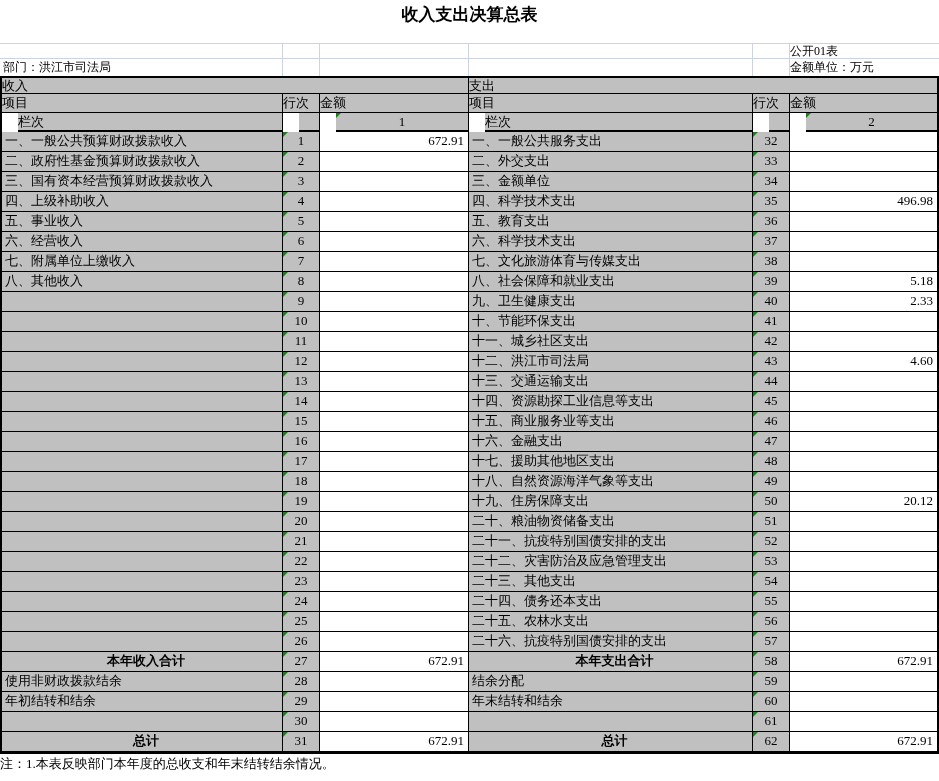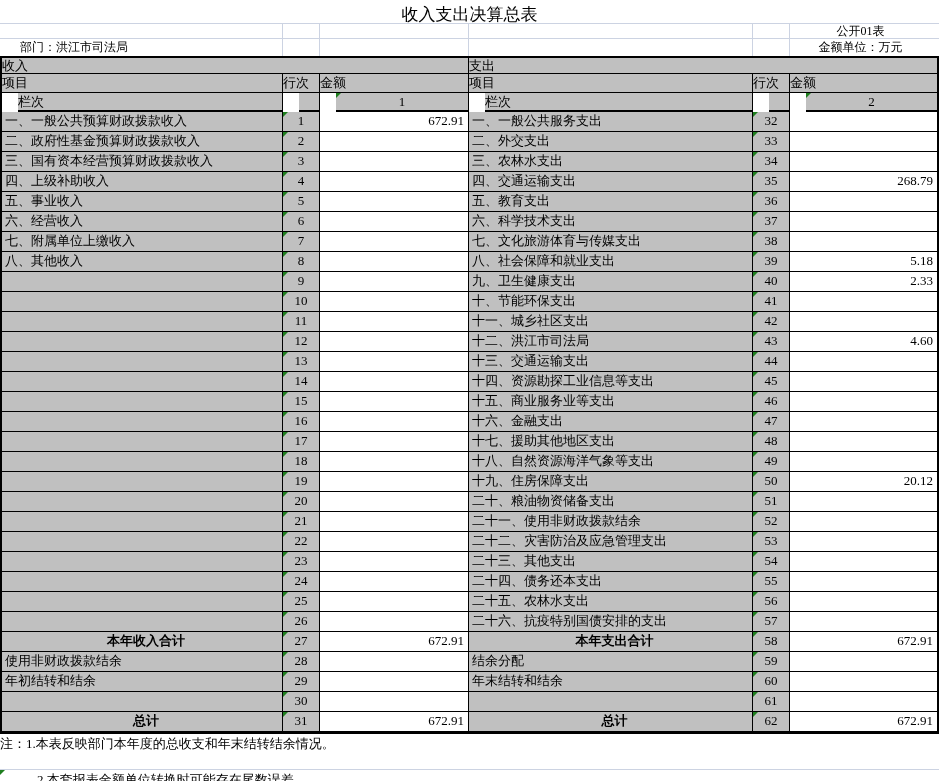--- a/index.html
+++ b/index.html
@@ -14,37 +14,37 @@
   html, body { margin: 0; padding: 0; }
   body {
     width: 939px; height: 781px;
     background: var(--background);
     color: var(--text);
     font-family: "Liberation Serif", "DejaVu Serif", serif;
   }
   .page { position: relative; width: 939px; height: 781px; overflow: hidden; background: var(--background); }
 
   .title-row {
-    height: 24px; line-height: 29px;
-    text-align: center; font-weight: normal; font-size: 17px;
+    height: 44px; line-height: 29px;
+    text-align: center; font-weight: bold; font-size: 17px;
     border-bottom: 1px solid var(--gridline);
   }
 
   .meta { display: grid; grid-template-columns: 283px 37px 149px 284px 37px 149px; }
   .meta-1 { height: 15px; }
   .meta-2 { height: 17px; }
   .mcell {
     border-right: 1px solid var(--gridline);
     font-size: 12px; overflow: hidden; white-space: nowrap;
   }
   .meta-1 .mcell { border-bottom: 1px solid var(--gridline); line-height: 14px; }
   .meta-2 .mcell { line-height: 16px; }
   .mcell:last-child { border-right: none; }
-  .mcell.left  { text-align: left;  padding-left: 20px; }
-  .mcell.right { text-align: center; padding-right: 8px; }
+  .mcell.left  { text-align: left;  padding-left: 3px; }
+  .mcell.right { text-align: left; padding-right: 8px; }
 
   .tbl {
     display: grid;
     width: 939px;
     grid-template-columns: 281px 37px 149px 284px 37px 147px;
     grid-template-rows: 16px 19px 19px;
     grid-auto-rows: 20px;
     border: 2px solid var(--table-border);
     font-size: 13px;
   }
@@ -134,29 +134,29 @@
       <div class="cell amt lastcol"></div>
       <div class="cell item">二、政府性基金预算财政拨款收入</div>
       <div class="cell no"><span class="tri"></span>2</div>
       <div class="cell amt"></div>
       <div class="cell item">二、外交支出</div>
       <div class="cell no"><span class="tri"></span>33</div>
       <div class="cell amt lastcol"></div>
       <div class="cell item">三、国有资本经营预算财政拨款收入</div>
       <div class="cell no"><span class="tri"></span>3</div>
       <div class="cell amt"></div>
-      <div class="cell item">三、农林水支出</div>
+      <div class="cell item">三、金额单位</div>
       <div class="cell no"><span class="tri"></span>34</div>
       <div class="cell amt lastcol"></div>
       <div class="cell item">四、上级补助收入</div>
       <div class="cell no"><span class="tri"></span>4</div>
       <div class="cell amt"></div>
-      <div class="cell item">四、交通运输支出</div>
+      <div class="cell item">四、科学技术支出</div>
       <div class="cell no"><span class="tri"></span>35</div>
-      <div class="cell amt lastcol">268.79</div>
+      <div class="cell amt lastcol">496.98</div>
       <div class="cell item">五、事业收入</div>
       <div class="cell no"><span class="tri"></span>5</div>
       <div class="cell amt"></div>
       <div class="cell item">五、教育支出</div>
       <div class="cell no"><span class="tri"></span>36</div>
       <div class="cell amt lastcol"></div>
       <div class="cell item">六、经营收入</div>
       <div class="cell no"><span class="tri"></span>6</div>
       <div class="cell amt"></div>
       <div class="cell item">六、科学技术支出</div>
@@ -242,21 +242,21 @@
       <div class="cell amt lastcol">20.12</div>
       <div class="cell item"></div>
       <div class="cell no"><span class="tri"></span>20</div>
       <div class="cell amt"></div>
       <div class="cell item">二十、粮油物资储备支出</div>
       <div class="cell no"><span class="tri"></span>51</div>
       <div class="cell amt lastcol"></div>
       <div class="cell item"></div>
       <div class="cell no"><span class="tri"></span>21</div>
       <div class="cell amt"></div>
-      <div class="cell item">二十一、使用非财政拨款结余</div>
+      <div class="cell item">二十一、抗疫特别国债安排的支出</div>
       <div class="cell no"><span class="tri"></span>52</div>
       <div class="cell amt lastcol"></div>
       <div class="cell item"></div>
       <div class="cell no"><span class="tri"></span>22</div>
       <div class="cell amt"></div>
       <div class="cell item">二十二、灾害防治及应急管理支出</div>
       <div class="cell no"><span class="tri"></span>53</div>
       <div class="cell amt lastcol"></div>
       <div class="cell item"></div>
       <div class="cell no"><span class="tri"></span>23</div>

